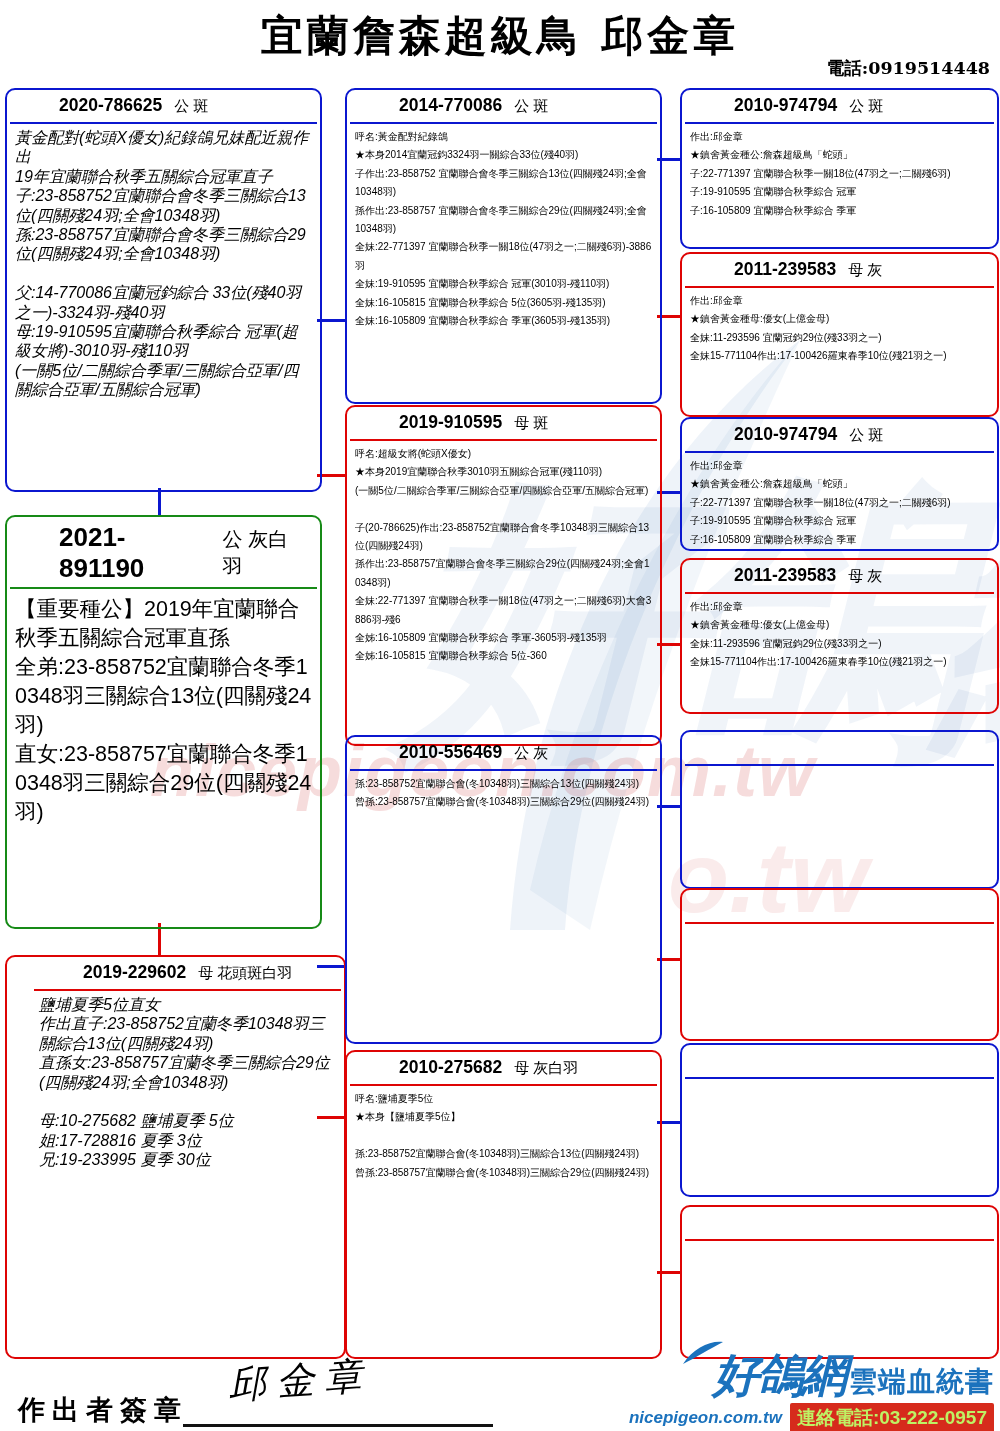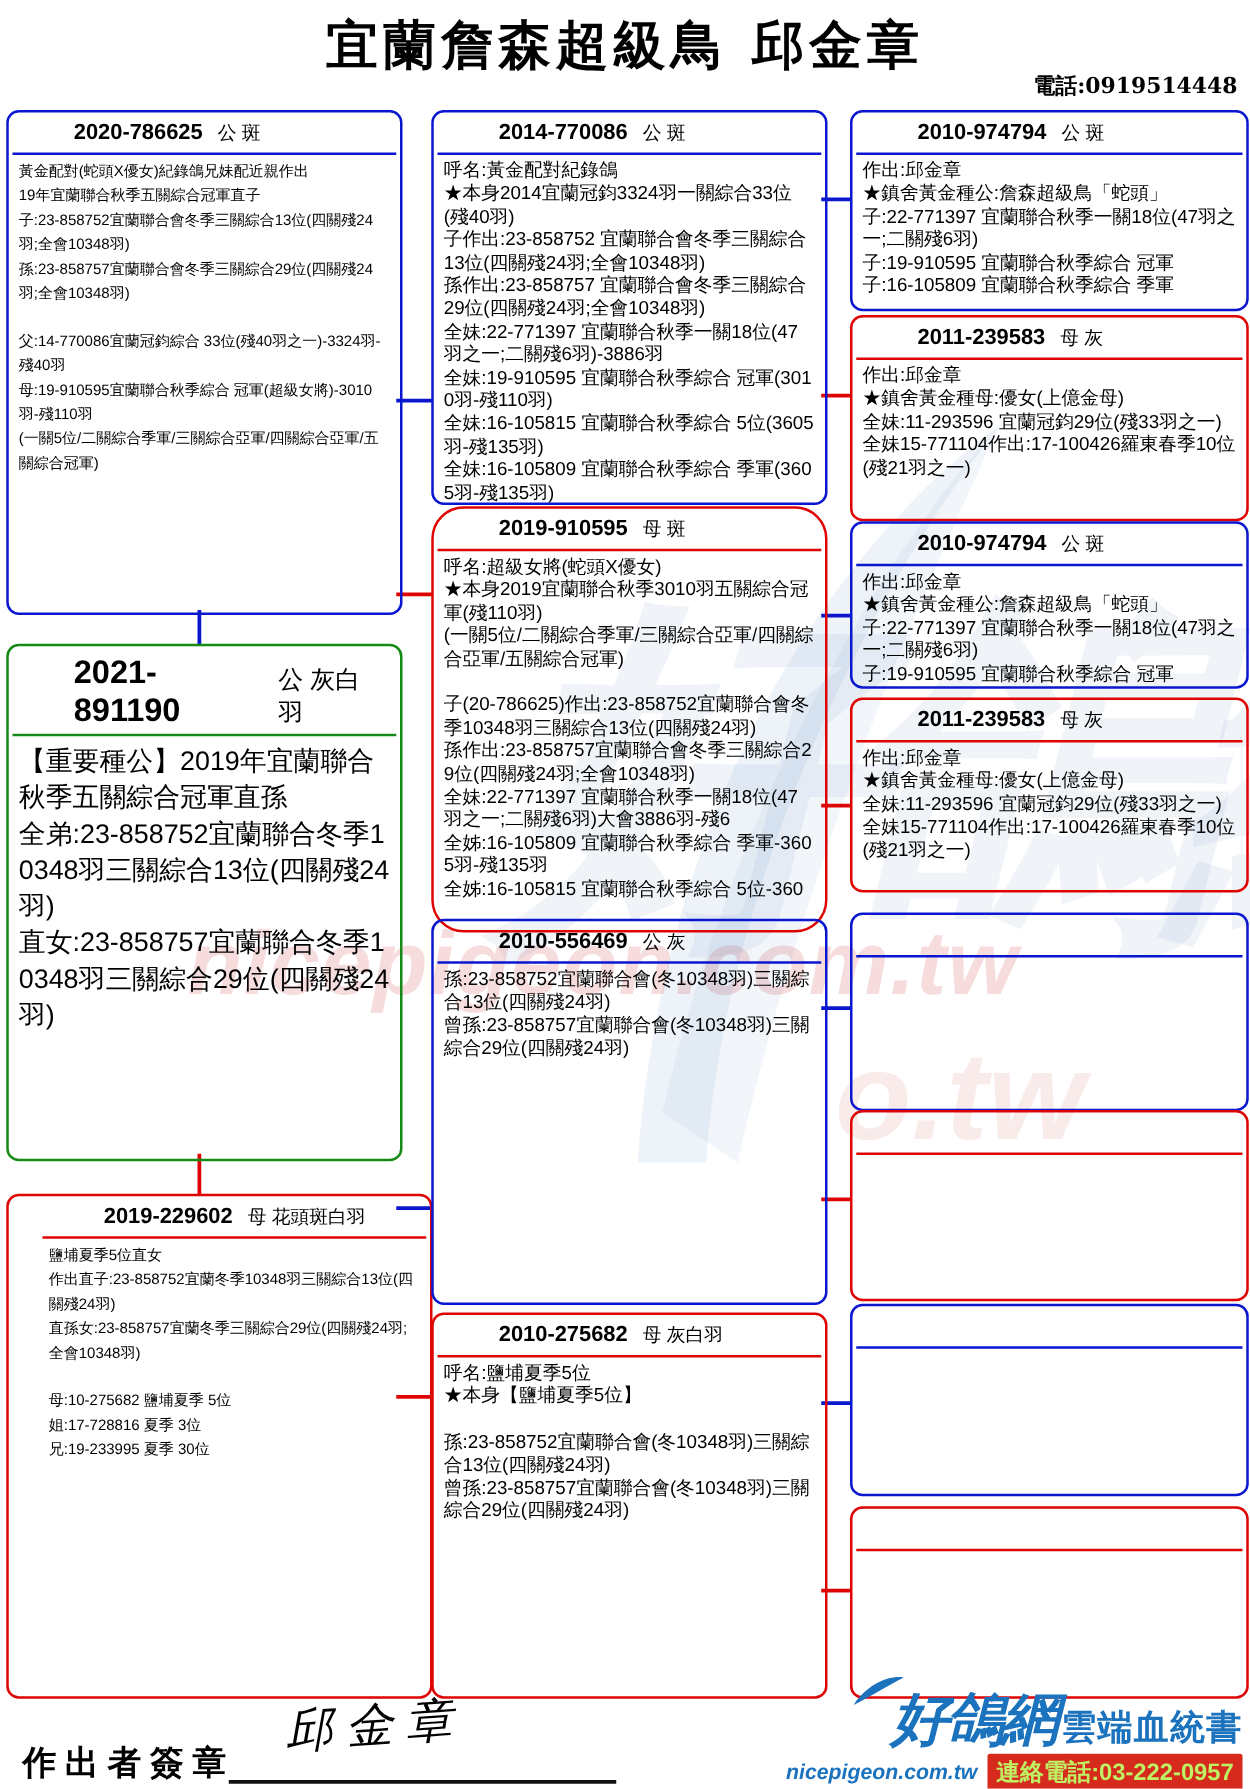--- a/index.html
+++ b/index.html
@@ -20,38 +20,38 @@
          font-family:"DejaVu Serif","Liberation Serif",serif;font-weight:bold;
          font-size:42px;letter-spacing:4px;}
   .phone{position:absolute;top:56px;right:10px;z-index:3;
          font-family:"DejaVu Serif","Liberation Serif",serif;
          font-weight:bold;font-size:17.5px;}
 
   
   .box{position:absolute;border:2.5px solid;border-radius:10px;background:transparent;z-index:2;overflow:hidden;}
   .blue{border-color:#0b17cf;}  .blue .hdr{border-bottom-color:#0b17cf;}
   .red{border-color:#de0404;}   .red  .hdr{border-bottom-color:#de0404;}
-  .green{border-color:#168a16;} .green .hdr{border-bottom-color:#168a16;align-items:flex-end;}
+  .green{border-color:#168a16;} .green .hdr{border-bottom-color:#168a16;}
   .hdr{display:flex;align-items:baseline;gap:12px;padding:5px 9px 3px 9px;margin:0 3px;
        border-bottom:2px solid;min-height:24px;}
   .ring{font-weight:bold;font-size:17.5px;margin-left:40px;}
   .attrs{font-size:15px;}
-  .bd{padding:4px 8px 4px 8px;font-size:15px;line-height:18.4px;
+  .bd{padding:4px 8px 4px 8px;font-size:10px;line-height:18.4px;
       white-space:pre-wrap;word-break:break-all;}
-  .lf .bd{font-size:12px;line-height:19.4px;}
+  .lf .bd{font-size:16px;line-height:19.4px;font-style:italic;}
   .big .ring{font-size:26px;}
   .big .attrs{font-size:20px;}
   .big .bd{font-size:21.5px;line-height:29px;padding-top:6px;}
 
   
   .b-father{left:5px;top:88px;width:313px;height:400px;}
   .b-main{left:5px;top:515px;width:313px;height:410px;}
   .b-mother{left:5px;top:955px;width:313px;height:400px;padding-left:24px;}
   .b-pgf{left:345px;top:88px;width:313px;height:312px;}
-  .b-pgm{left:345px;top:405px;width:313px;height:337px;border-radius:26px;}
+  .b-pgm{left:345px;top:405px;width:313px;height:337px;}
   .b-mgf{left:345px;top:735px;width:313px;height:305px;}
   .b-mgm{left:345px;top:1050px;width:313px;height:305px;}
   .b-ggf1{left:680px;top:88px;width:315px;height:157px;}
   .b-ggm1{left:680px;top:252px;width:315px;height:161px;}
   .b-ggf2{left:680px;top:417px;width:315px;height:130px;}
   .b-ggm2{left:680px;top:558px;width:315px;height:152px;}
   .b-e1{left:680px;top:730px;width:315px;height:155px;}
   .b-e2{left:680px;top:888px;width:315px;height:149px;}
   .b-e3{left:680px;top:1043px;width:315px;height:150px;}
   .b-e4{left:680px;top:1205px;width:315px;height:150px;}

